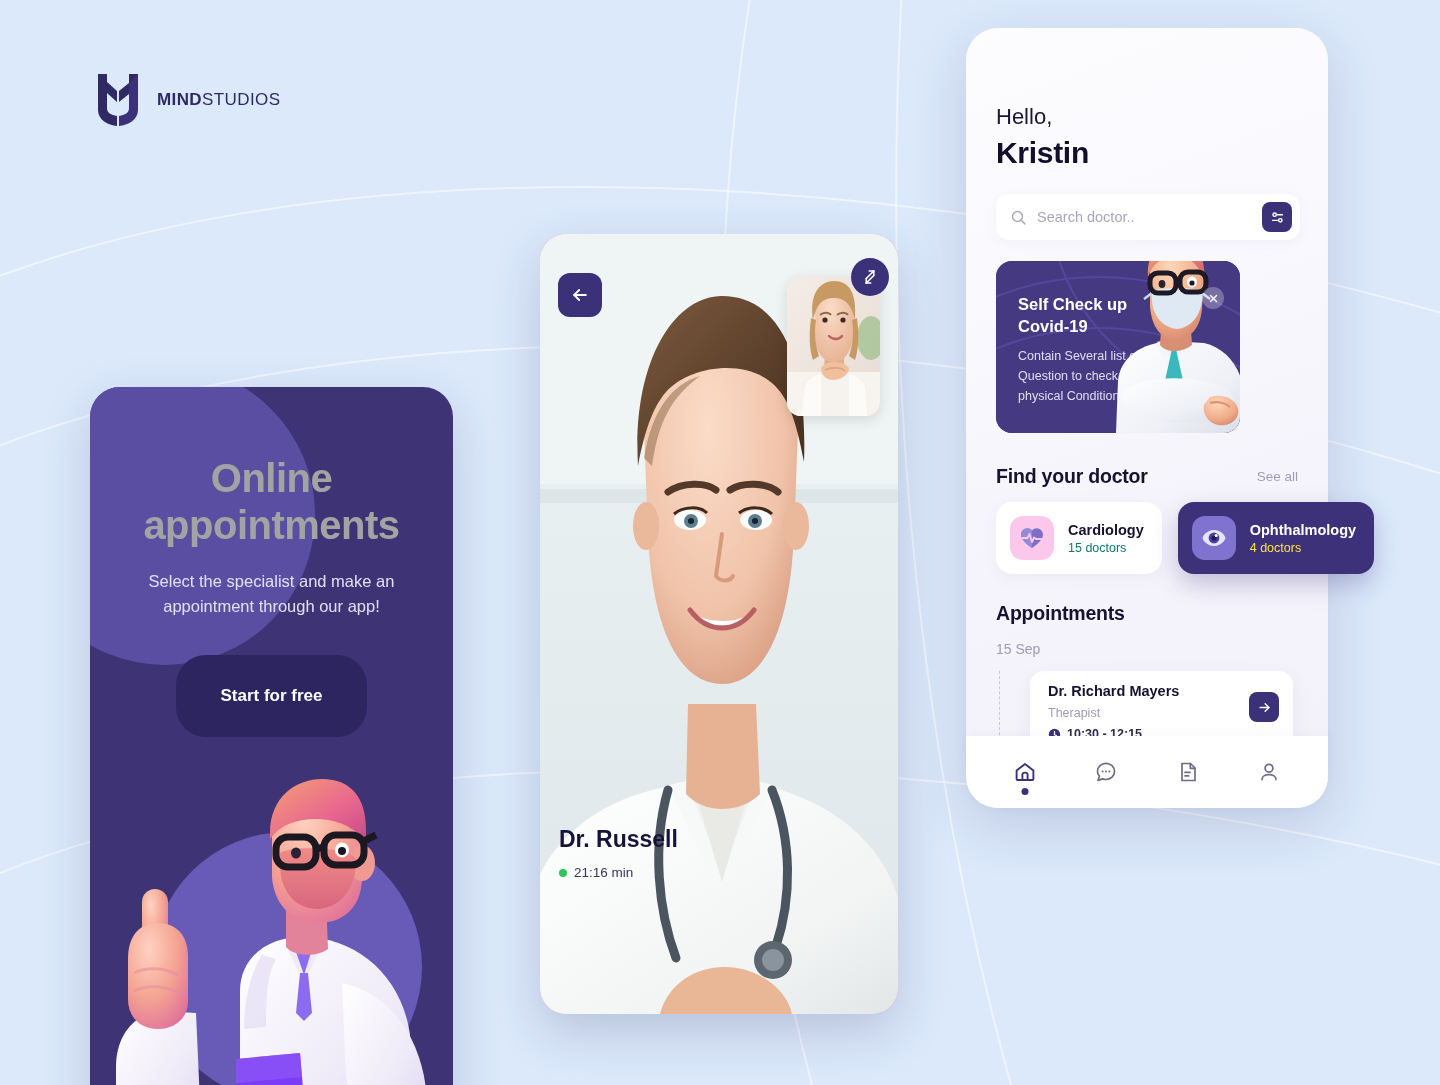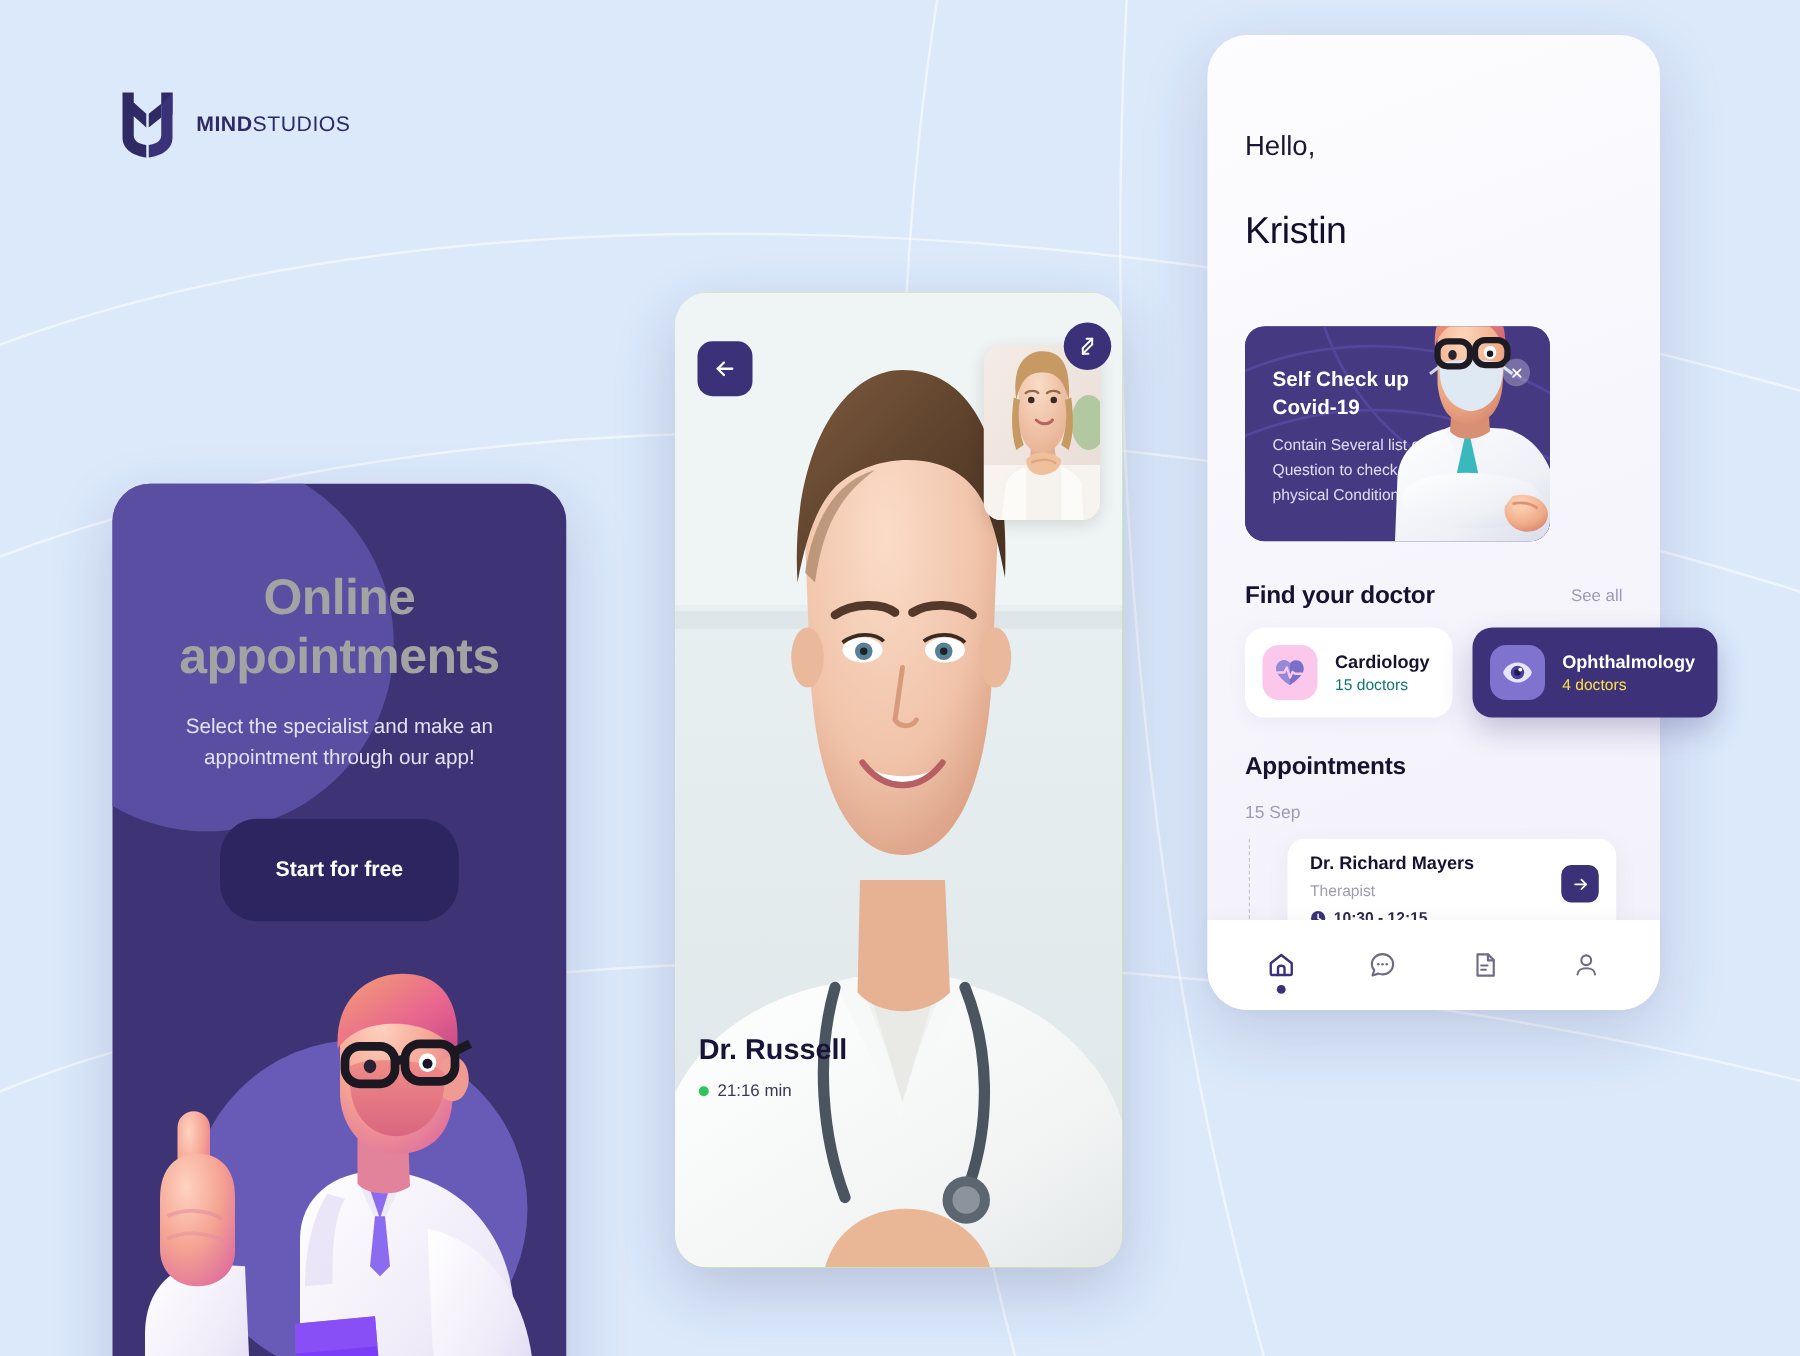--- a/index.html
+++ b/index.html
@@ -65,21 +65,21 @@
   
   .pl-illus { position: absolute; left: 0; bottom: 0; width: 363px; height: 370px; z-index: 2; }
 
   
   #phone-mid {
     position: absolute;
     left: 540px; top: 234px;
     width: 358px; height: 780px;
     border-radius: 26px;
     overflow: hidden;
-    background: #bef264;
+    background: #ef4444;
     box-shadow: 0 18px 50px rgba(46,40,94,.20);
   }
   .mid-video { position: absolute; inset: 0; }
   .back-btn {
     position: absolute; left: 18px; top: 39px;
     width: 44px; height: 44px;
     background: #3b3178;
     border-radius: 12px;
     border: none; cursor: pointer;
     display: flex; align-items: center; justify-content: center;
@@ -123,21 +123,21 @@
     position: absolute;
     left: 966px; top: 28px;
     width: 362px; height: 780px;
     border-radius: 32px;
     background: linear-gradient(160deg, #fdfdff 0%, #f6f5fc 55%, #f2f1fa 100%);
     box-shadow: 0 18px 55px rgba(46,40,94,.16);
     overflow: visible;
   }
   .pr-inner { position: relative; width: 100%; height: 100%; border-radius: 32px; }
   .greet-small { position: absolute; left: 30px; top: 76px; font-size: 22px; color: #1b1733; }
-  .greet-name { position: absolute; left: 30px; top: 108px; font-size: 30px; font-weight: 400; color: #120e2c; letter-spacing:-.3px;margin-top:32px;}
+  .greet-name { position: absolute; left: 30px; top: 108px; font-size: 30px; font-weight: 700; color: #120e2c; letter-spacing:-.3px;}
   .search-bar {
     position: absolute; left: 30px; top: 166px;
     width: 304px; height: 46px;
     background: #ffffff;
     border-radius: 13px;
     display: flex; align-items: center;
     padding: 0 8px 0 14px;
     box-shadow: 0 3px 12px rgba(80,70,150,.05);
   }
   .search-input {
@@ -464,20 +464,35 @@
     </div>
 
   </div>
 
   <div id="phone-right">
     <div class="pr-inner">
 
       <div class="greet-small">Hello,</div>
       <div class="greet-name">Kristin</div>
 
+      <div class="search-bar">
+        <svg width="17" height="17" viewBox="0 0 24 24" fill="none" stroke="#a7a6be" stroke-width="2" stroke-linecap="round">
+          <circle cx="10.5" cy="10.5" r="7"></circle>
+            <path d="M15.6 15.6 L21 21"></path>
+        </svg>
+        <input class="search-input" type="text" placeholder="Search doctor.." style="">
+        <button class="filter-btn">
+          <svg width="17" height="17" viewBox="0 0 24 24" fill="none" stroke="#ffffff" stroke-width="2" stroke-linecap="round">
+            <circle cx="8" cy="8" r="2.4"></circle>
+              <path d="M12 8 H19"></path>
+            <circle cx="16" cy="16" r="2.4"></circle>
+              <path d="M5 16 H12"></path>
+          </svg>
+        </button>
+      </div>
 
       <div class="banner">
         <svg width="304" height="172" viewBox="0 0 304 172" style="position:absolute;inset:0">
           <rect width="304" height="172" fill="#453a82"></rect>
           <g fill="none" stroke="#5649a0" stroke-width="2.2" opacity=".85">
             <path d="M-10 40 C60 8 150 6 230 46 C280 70 300 110 310 150"></path>
             <path d="M-10 92 C70 56 160 58 240 104 C280 128 300 150 312 172"></path>
             <path d="M60 -10 C78 50 120 104 200 134 C250 152 280 160 310 164"></path>
           </g>
         </svg>

